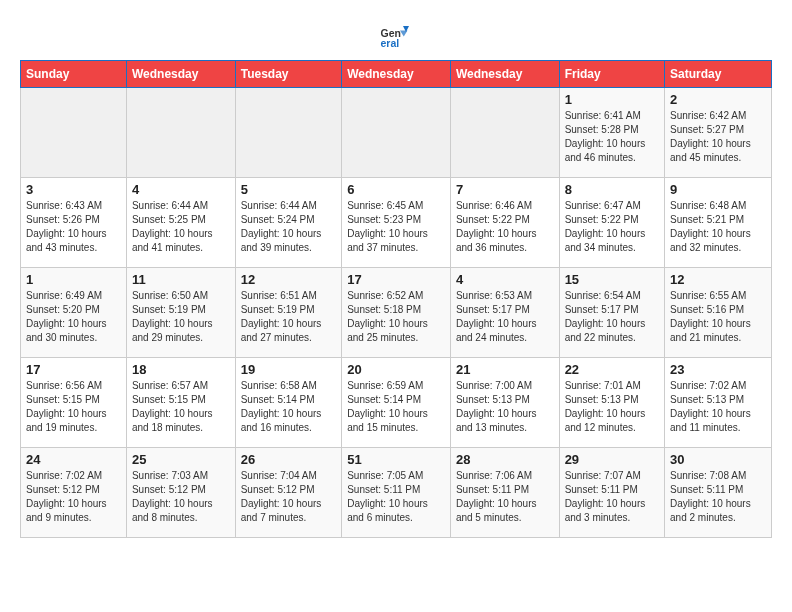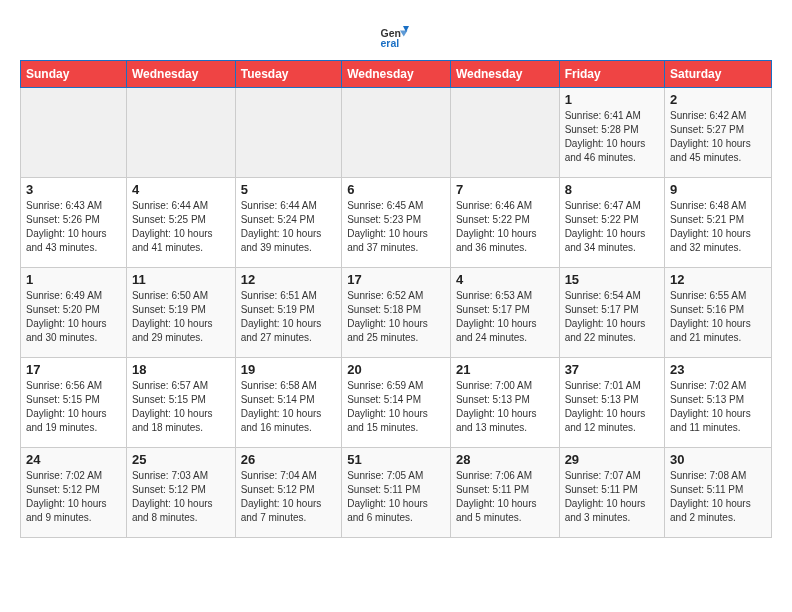--- a/index.html
+++ b/index.html
@@ -220,21 +220,21 @@
         </td>
         <td>
           <span class="day-num">20</span>
           <div class="day-info">Sunrise: 6:59 AM<br>Sunset: 5:14 PM<br>Daylight: 10 hours<br>and 15 minutes.</div>
         </td>
         <td>
           <span class="day-num">21</span>
           <div class="day-info">Sunrise: 7:00 AM<br>Sunset: 5:13 PM<br>Daylight: 10 hours<br>and 13 minutes.</div>
         </td>
         <td>
-          <span class="day-num">37</span>
+          <span class="day-num">22</span>
           <div class="day-info">Sunrise: 7:01 AM<br>Sunset: 5:13 PM<br>Daylight: 10 hours<br>and 12 minutes.</div>
         </td>
         <td>
           <span class="day-num">23</span>
           <div class="day-info">Sunrise: 7:02 AM<br>Sunset: 5:13 PM<br>Daylight: 10 hours<br>and 11 minutes.</div>
         </td>
       </tr>
       <tr>
         <td>
           <span class="day-num">24</span>

